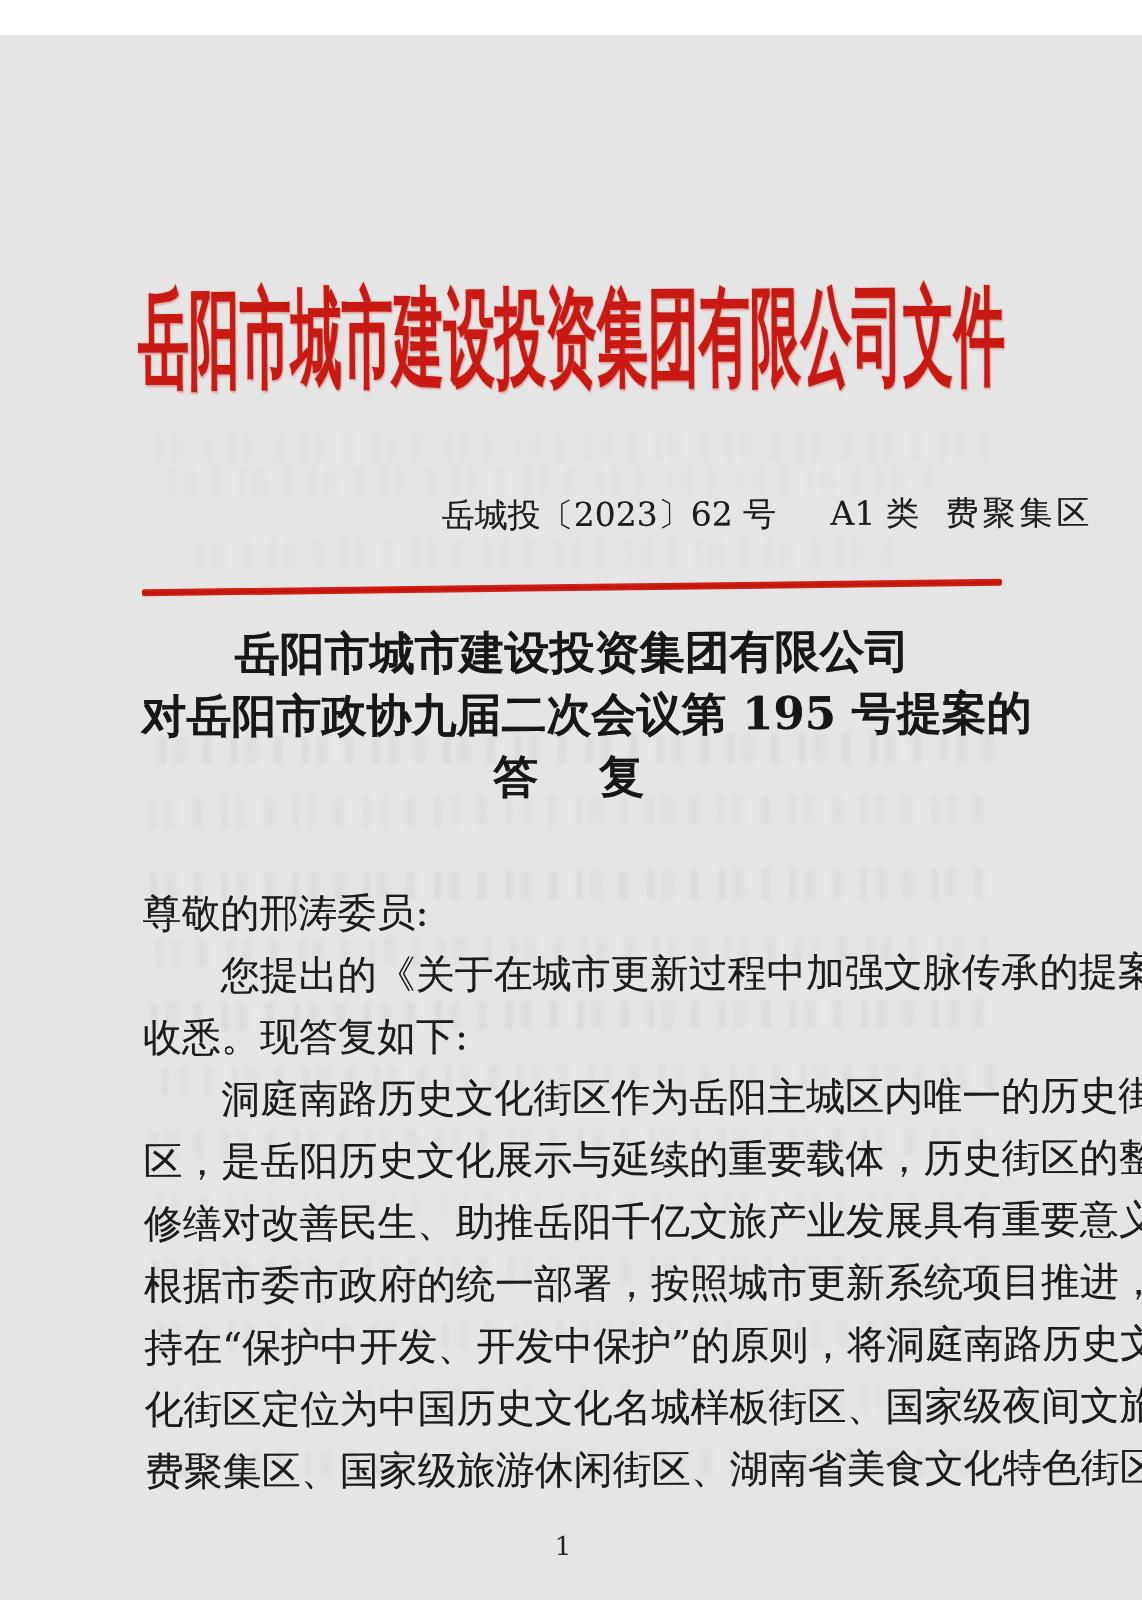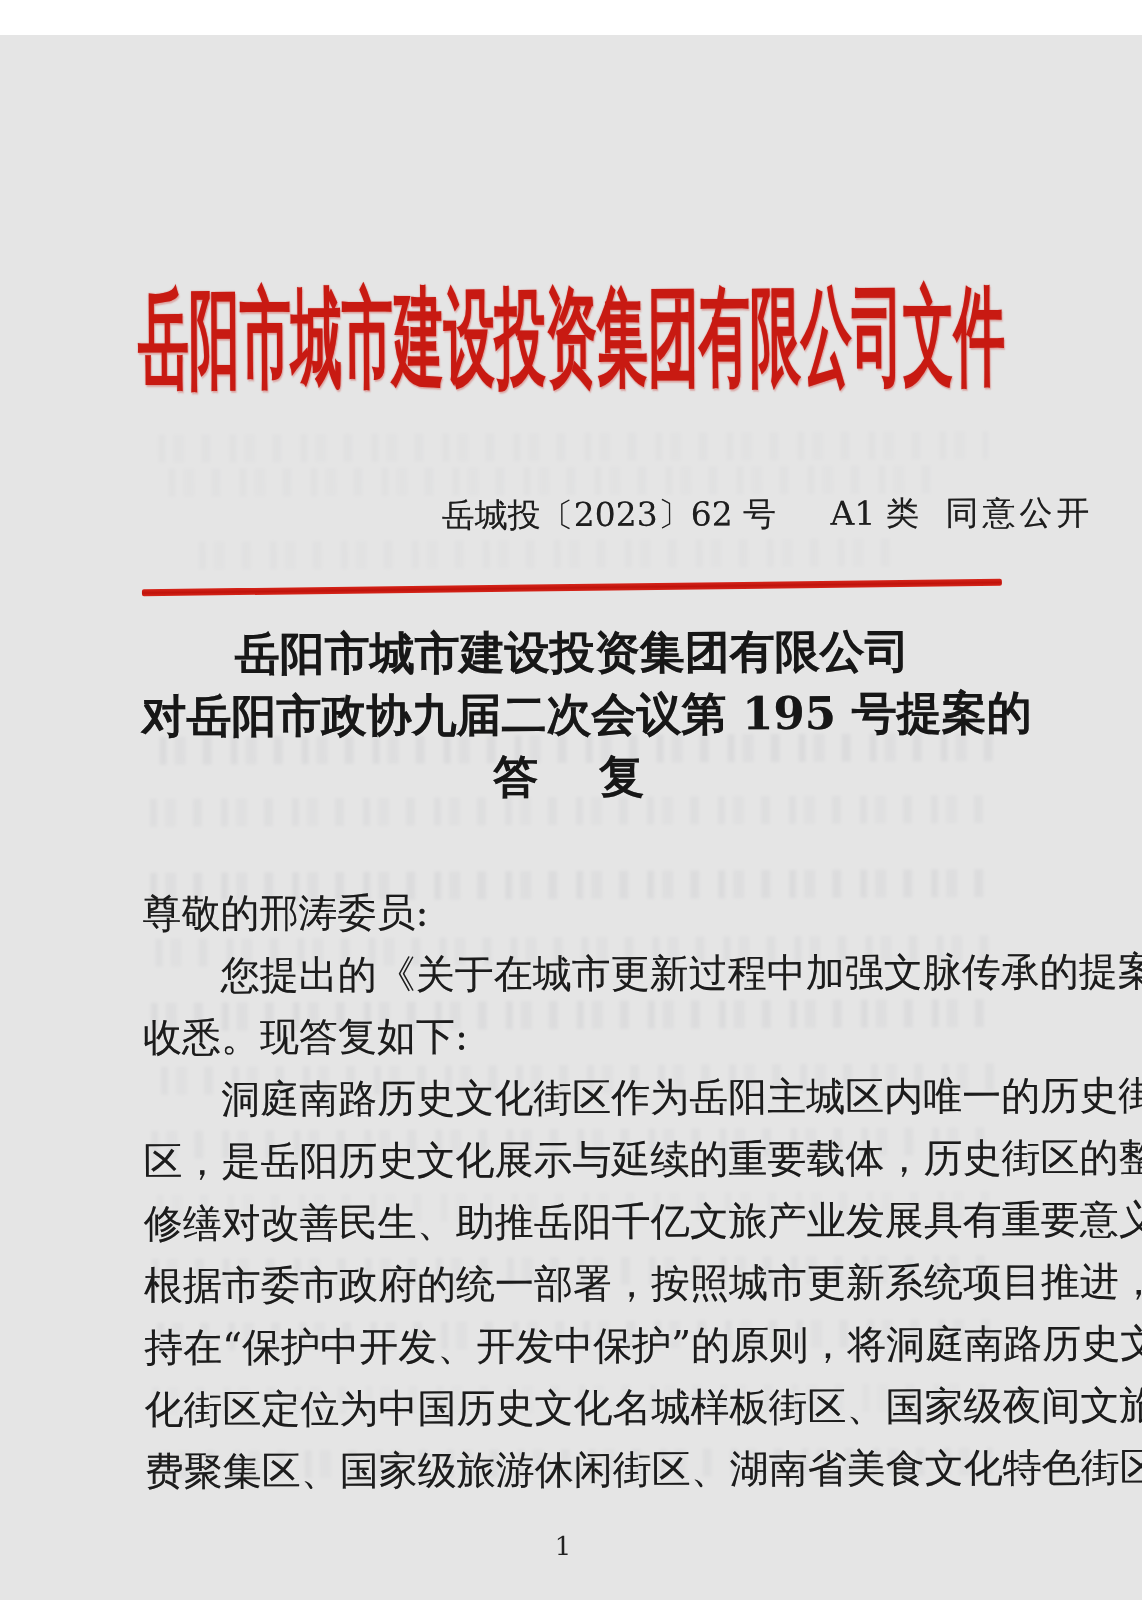--- a/index.html
+++ b/index.html
@@ -159,21 +159,21 @@
     <i class="bleed" style="top:1222px; left:150px; width:850px;"></i>
     <i class="bleed" style="top:1286px; left:155px; width:845px;"></i>
     <i class="bleed light" style="top:1350px; left:150px; width:850px;"></i>
     <i class="bleed" style="top:1414px; left:160px; width:830px;"></i>
 
     <div class="red-head">岳阳市城市建设投资集团有限公司文件</div>
 
     <div class="docnum-line">
       <span class="seg1">岳城投〔2023〕62 号</span>
       <span class="seg2">A1 类</span>
-      <span class="seg3">同意公开</span>
+      <span class="seg3">费聚集区</span>
     </div>
 
     <div class="red-rule"></div>
 
     <div class="doc-title t1">岳阳市城市建设投资集团有限公司</div>
     <div class="doc-title t2">对岳阳市政协九届二次会议第 195 号提案的</div>
     <div class="doc-title t3">答　复</div>
 
     <div class="body-block">
       <div class="bline">尊敬的邢涛委员:</div>

